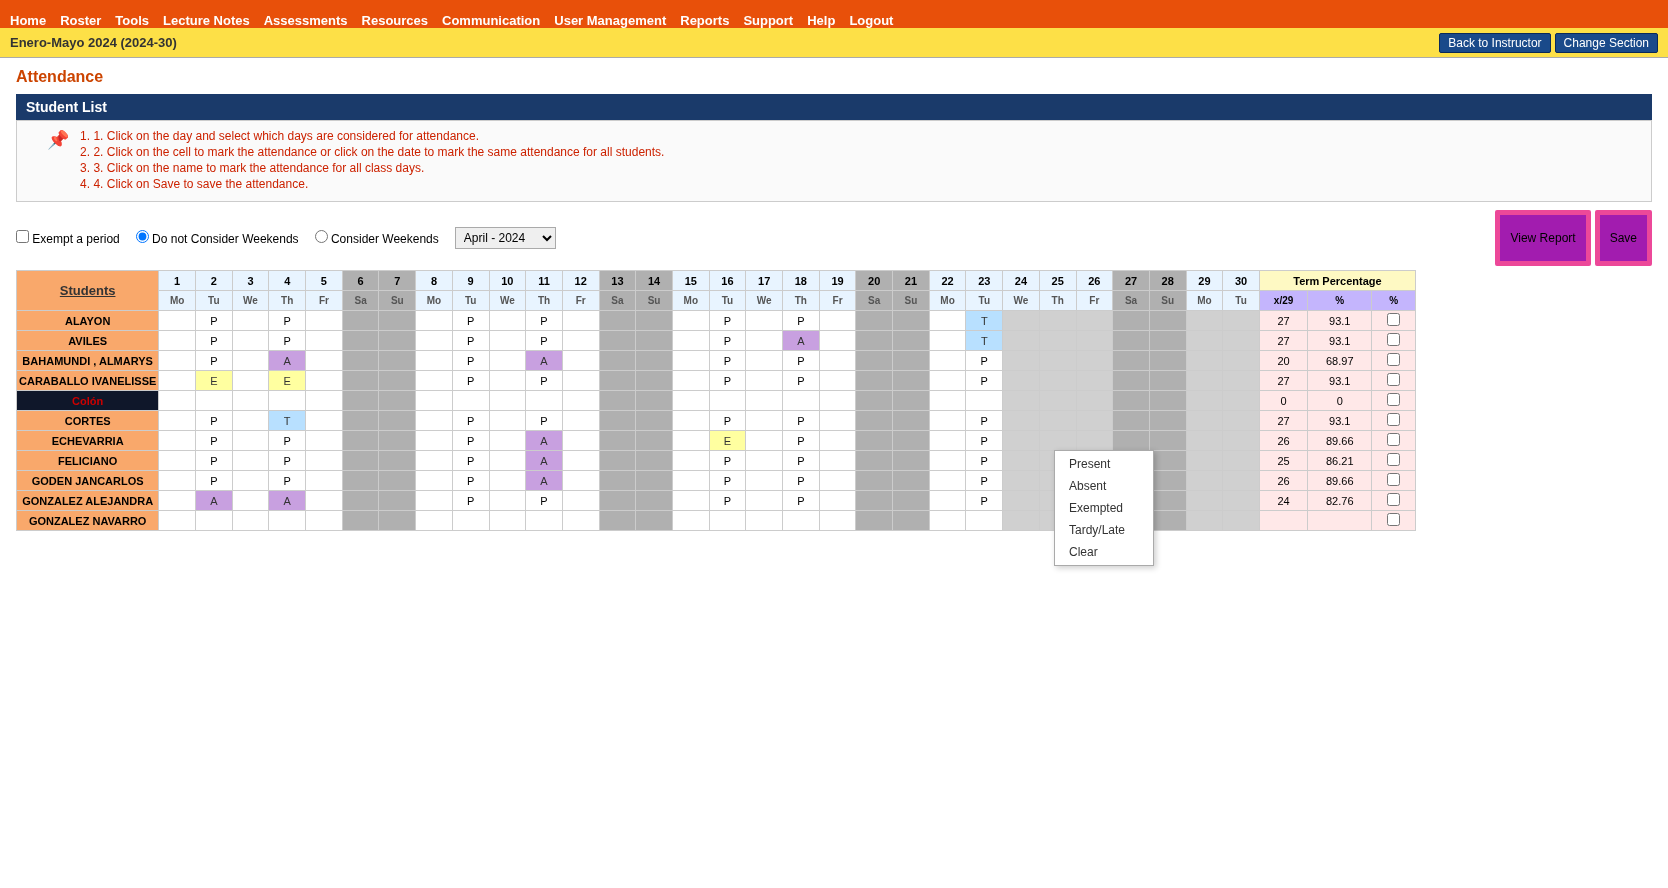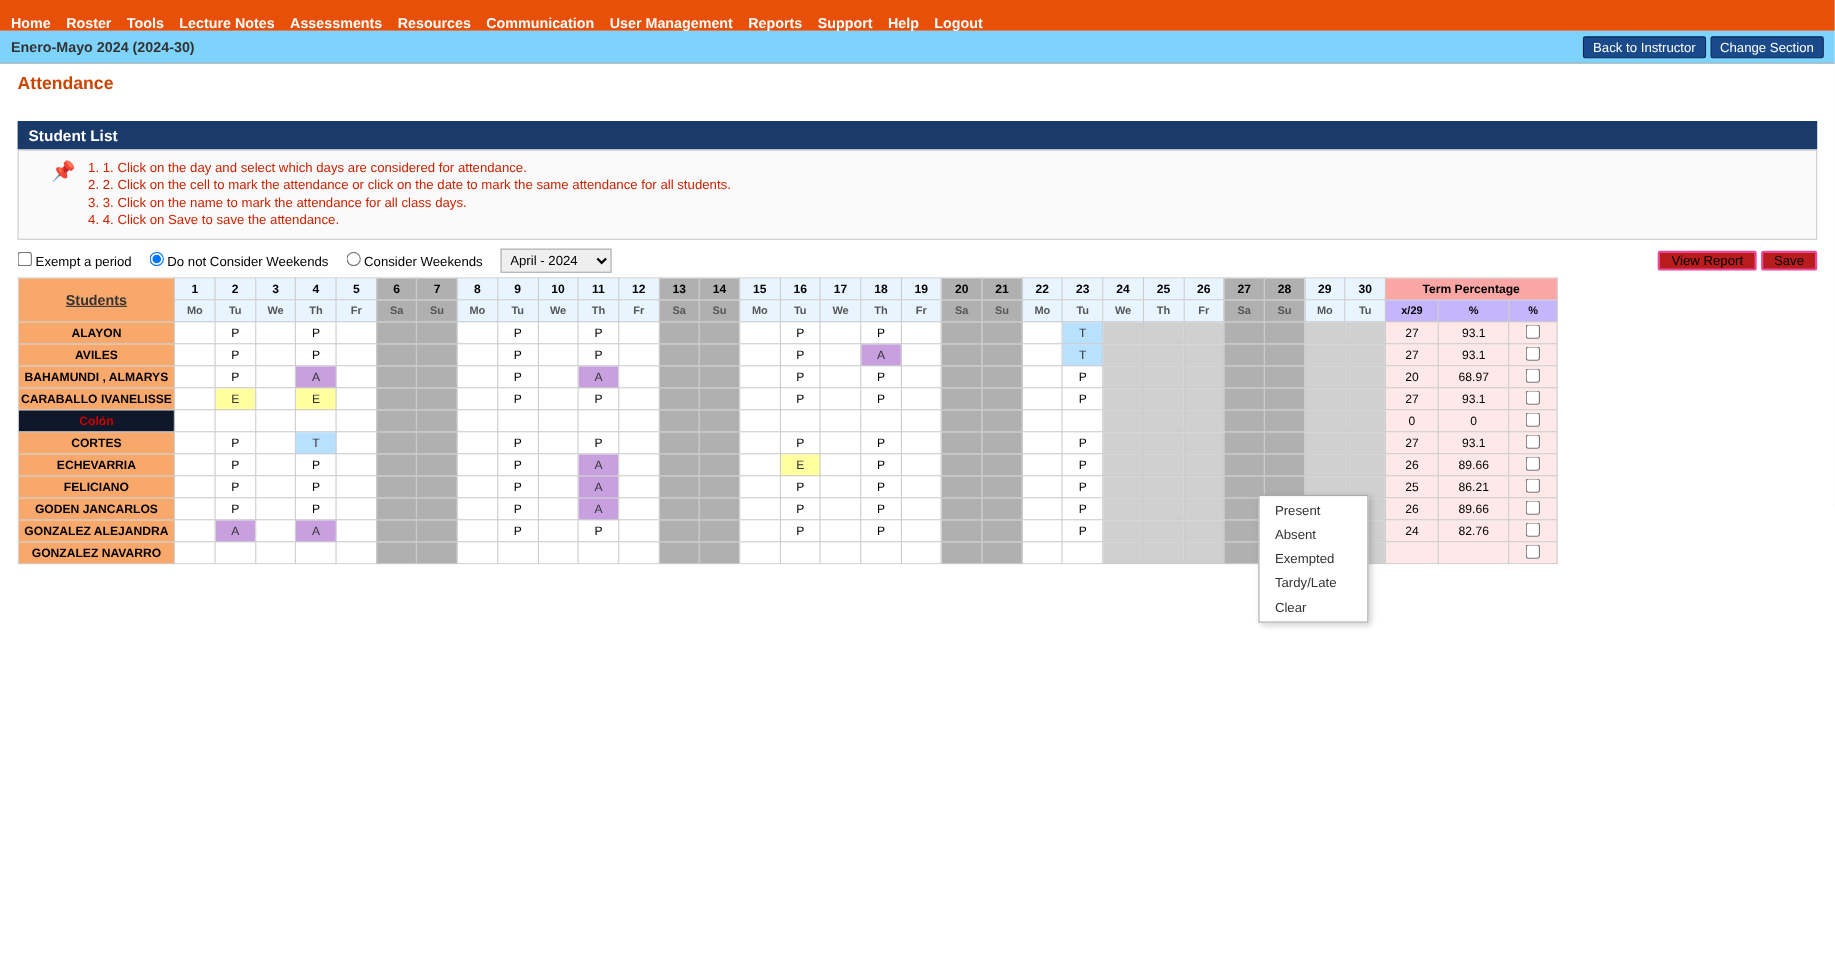--- a/index.html
+++ b/index.html
@@ -17,21 +17,21 @@
       color: white;
       text-decoration: none;
       font-size: 13px;
       font-weight: bold;
       margin-right: 14px;
       cursor: pointer;
     }
 
     
     #sub-header {
-      background: #7dd3fc;
+      background: #fde047;
       padding: 4px 10px;
       display: flex;
       align-items: center;
       justify-content: space-between;
       height: 30px;
       border-bottom: 1px solid #aaa;
     }
     #sub-header .semester {
       font-size: 13px;
       font-weight: bold;
@@ -52,21 +52,21 @@
     #main {
       padding: 10px 16px;
       background: white;
       min-height: calc(100vh - 58px);
     }
 
     h2.attendance-title {
       font-size: 16px;
       font-weight: bold;
       color: #cc4400;
-      margin-bottom: 24px;
+      margin-bottom: 8px;
     }
 
     
     .student-list-bar {
       background: #1a3a6a;
       color: white;
       padding: 5px 10px;
       font-size: 14px;
       font-weight: bold;
       margin-bottom: 0;
@@ -105,25 +105,25 @@
       gap: 16px;
     }
     .controls-row label { font-size: 12px; cursor: pointer; }
     .controls-row input[type="checkbox"], .controls-row input[type="radio"] { cursor: pointer; }
     .month-select {
       padding: 2px 4px;
       font-size: 12px;
       border: 1px solid #aaa;
     }
     .btn-action {
-      padding: 0 10px;
+      padding: 16px 10px;
       font-size: 12px;
       cursor: pointer;
-      border: 2px solid #ec4899;
-      background: #b91c1c;
+      border: 5px solid #ec4899;
+      background: #a21caf;
       border-radius: 2px;
     }
     .right-btns { margin-left: auto; display: flex; gap: 4px; }
 
     
     .attendance-wrapper {
       overflow-x: auto;
       margin-top: 4px;
     }
     table.attendance-table {
@@ -154,21 +154,21 @@
       background: #e8f4ff;
       font-weight: bold;
       font-size: 11px;
     }
     .th-day-label {
       background: #e8f4ff;
       font-size: 10px;
       color: #555;
     }
     .th-term {
-      background: #fca5a5;
+      background: #fef9c3;
       font-weight: bold;
       font-size: 11px;
     }
     .th-term-sub {
       background: #c4b5fd;
       font-size: 10px;
     }
     
     .weekend { background: #b0b0b0; }
     
@@ -747,20 +747,20 @@
             <td class="cell-future"></td>
             <td class="cell-future"></td>
             <td class="td-count"></td>
             <td class="td-pct"></td>
             <td class="td-chk"><input type="checkbox" style=""></td>
           </tr>
         </tbody>
     </table>
   </div>
 
-  <div class="context-menu" id="context-menu" style="display: block; top: 450px; left: 1144px; position: absolute;">
+  <div class="context-menu" id="context-menu" style="display: block; top: 450px; left: 1054px; position: absolute;">
   <div class="context-menu-item">Present</div>
       <div class="context-menu-item">Absent</div>
       <div class="context-menu-item">Exempted</div>
       <div class="context-menu-item">Tardy/Late</div>
       <div class="context-menu-item">Clear</div>
     </div>
 </div>
 
 </body></html>

